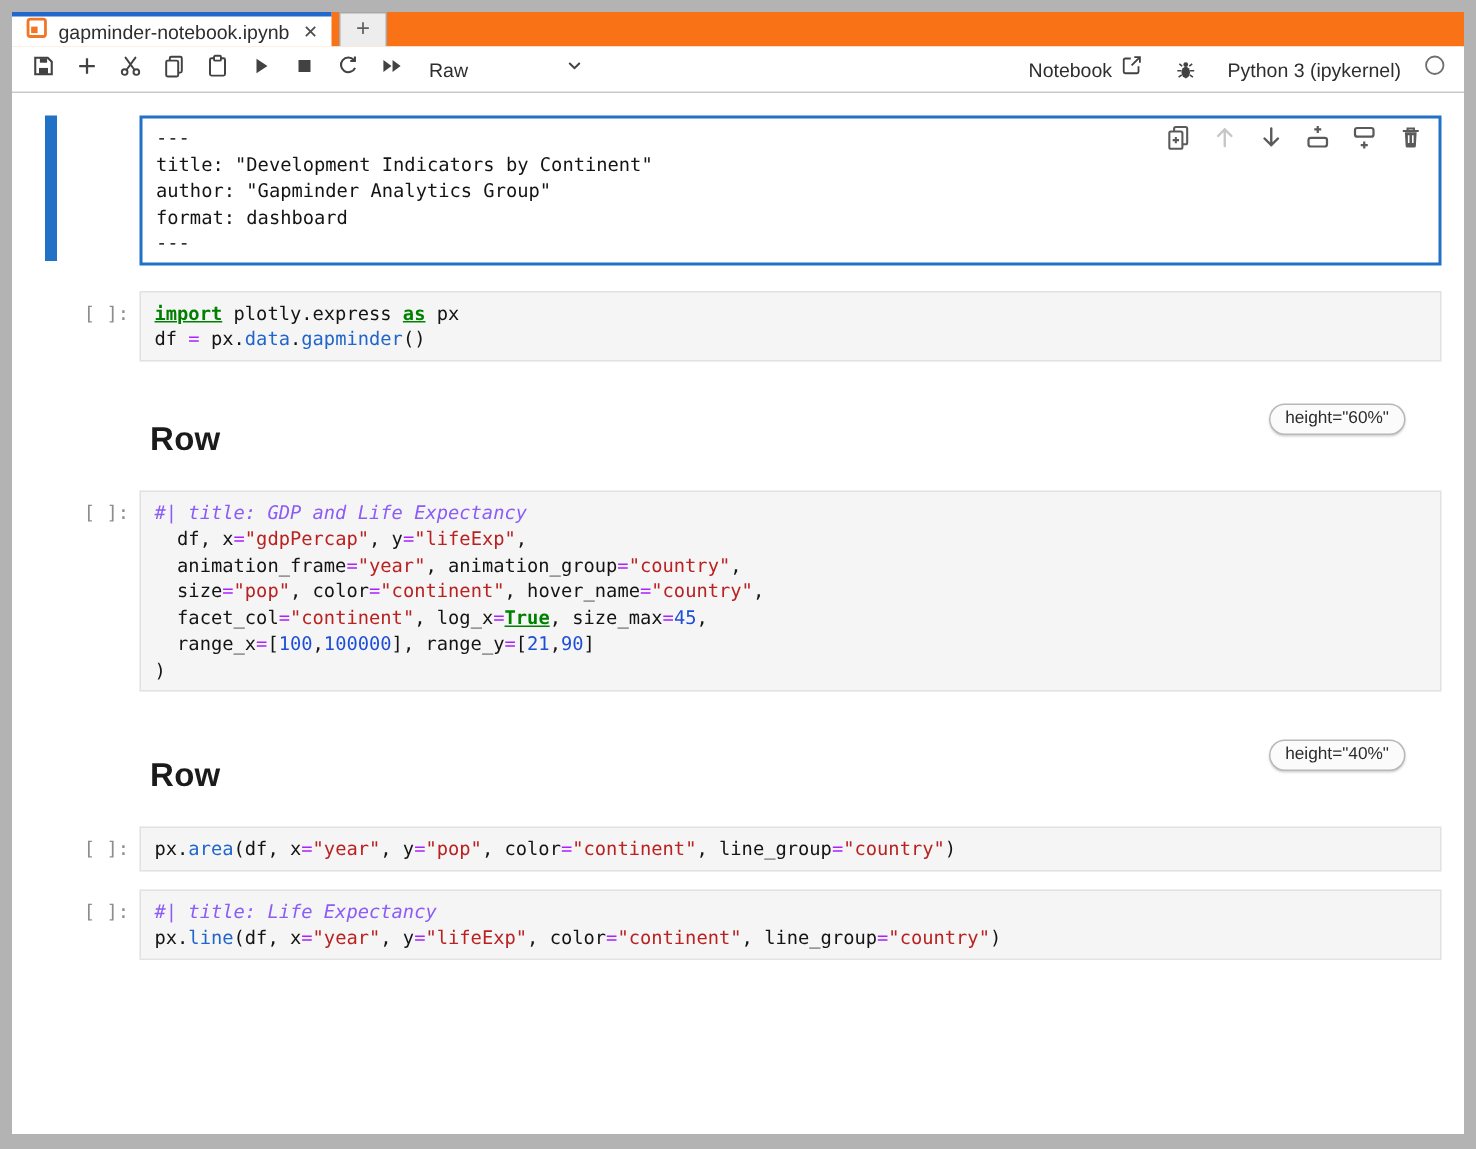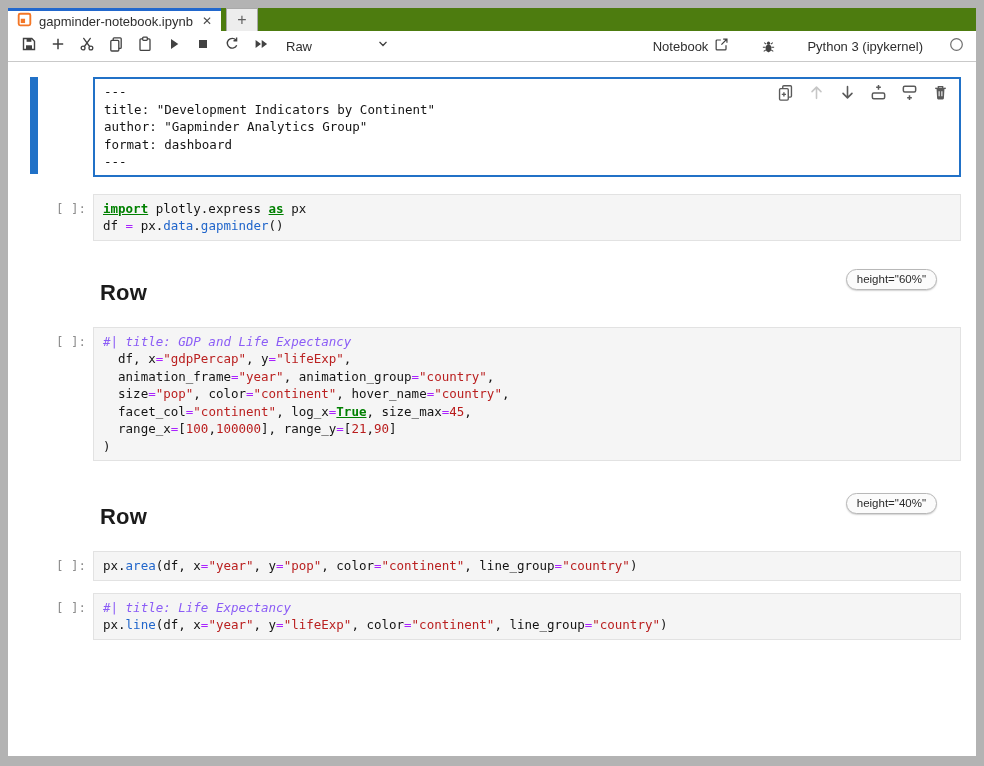--- a/index.html
+++ b/index.html
@@ -4,42 +4,42 @@
 <style>
   html,body{margin:0;padding:0;}
   body{
     width:984px;height:766px;position:relative;overflow:hidden;
     background:#b3b3b3;
     font-family:"Liberation Sans",sans-serif;
     -webkit-font-smoothing:antialiased;
   }
   .window{position:absolute;left:8px;top:8px;right:8px;bottom:10px;background:#fff;}
   
-  .tabstrip{position:absolute;left:0;top:0;right:0;height:23px;background:#4d7c0f;display:flex;align-items:stretch;}
+  .tabstrip{position:absolute;left:0;top:0;right:0;height:23px;background:#f97316;display:flex;align-items:stretch;}
   .tab{
     display:flex;align-items:center;gap:7px;background:#fff;
     border-top:3px solid #2268cd;padding:0 9px 0 9px;max-width:210px;z-index:2;
   }
   .tab-title{font-size:13px;color:#2e2e2e;white-space:nowrap;}
   .tab-close{font-size:12px;color:#4d4d4d;margin-left:2px;cursor:pointer;}
   .newtab{
     margin-left:5px;width:30px;background:#ededed;border:1px solid #a9a9a9;border-bottom:none;
     display:flex;align-items:center;justify-content:center;color:#5f5f5f;font-size:16px;line-height:1;
   }
   
   .toolbar{
     position:absolute;left:0;top:23px;right:0;height:31px;background:#fff;
     border-bottom:1px solid #c9c9c9;display:flex;align-items:center;padding:0 12px 0 8px;box-sizing:border-box;
   }
   .tb-left{display:flex;align-items:center;gap:3px;}
   .tbtn{width:26px;height:24px;display:flex;align-items:center;justify-content:center;cursor:pointer;}
   .mode{display:flex;align-items:center;margin-left:12px;width:104px;cursor:pointer;text-align:center;}
   .mode-label{font-size:13px;color:#2e2e2e;}
   .mode .chev{margin-left:auto;}
-  .tb-right{margin-left:auto;display:flex;align-items:center;gap:26px;}
+  .tb-right{margin-left:auto;display:flex;align-items:center;gap:15px;}
   .nb-link{display:flex;align-items:center;gap:6px;cursor:pointer;}
   .tb-label{font-size:13px;color:#2e2e2e;white-space:nowrap;}
   
   .content{position:absolute;left:0;top:54px;right:0;bottom:0;background:#fff;overflow:hidden;}
   .active-bar{position:absolute;left:22px;top:15px;width:8px;height:97px;background:#2171c7;cursor:pointer;}
   .cells{margin:0 15px 0 85px;}
   .cell{position:relative;box-sizing:border-box;}
   .cell.raw{background:#fff;border:2px solid #2171c7;padding:4px 9px;}
   .cell.code{background:#f5f5f5;border:1px solid #e2e2e2;padding:5px 9px;}
   .cells > .m-raw{margin-top:15px;}
@@ -50,21 +50,21 @@
   .cells > .m-ar {margin-top:16px;}
   .cells > .m-ln {margin-top:12px;}
   .cl{font-family:"DejaVu Sans Mono",monospace;font-size:12.5px;line-height:17.5px;white-space:pre;color:#141414;}
   .prompt{
     position:absolute;left:-66px;top:6px;width:58px;text-align:right;
     font-family:"DejaVu Sans Mono",monospace;font-size:12.5px;color:#8d8d8d;
   }
   .tk-kw{color:#008000;font-weight:bold;text-decoration:underline;}
   .tk-op{color:#AA22FF;}
   .tk-str{color:#BA2121;}
-  .tk-num{color:#b91c1c;}
+  .tk-num{color:#1d4ed8;}
   .tk-com{color:#8b5cf6;font-style:italic;}
   .tk-fn{color:#2166CB;text-align:center;}
   .cell-tools{position:absolute;top:6px;right:10px;display:flex;gap:13px;align-items:center;}
   .ctbtn{width:18px;height:18px;display:flex;align-items:center;justify-content:center;cursor:pointer;}
   
   .md{position:relative;padding-left:7px;min-height:44px;}
   .md-h{font-size:22px;font-weight:700;color:#1b1b1b;padding-top:13px;letter-spacing:.2px;}
   .badge{
     position:absolute;top:2px;right:24px;
     border:1px solid #b8b8b8;border-radius:11px;background:#fbfbfb;

